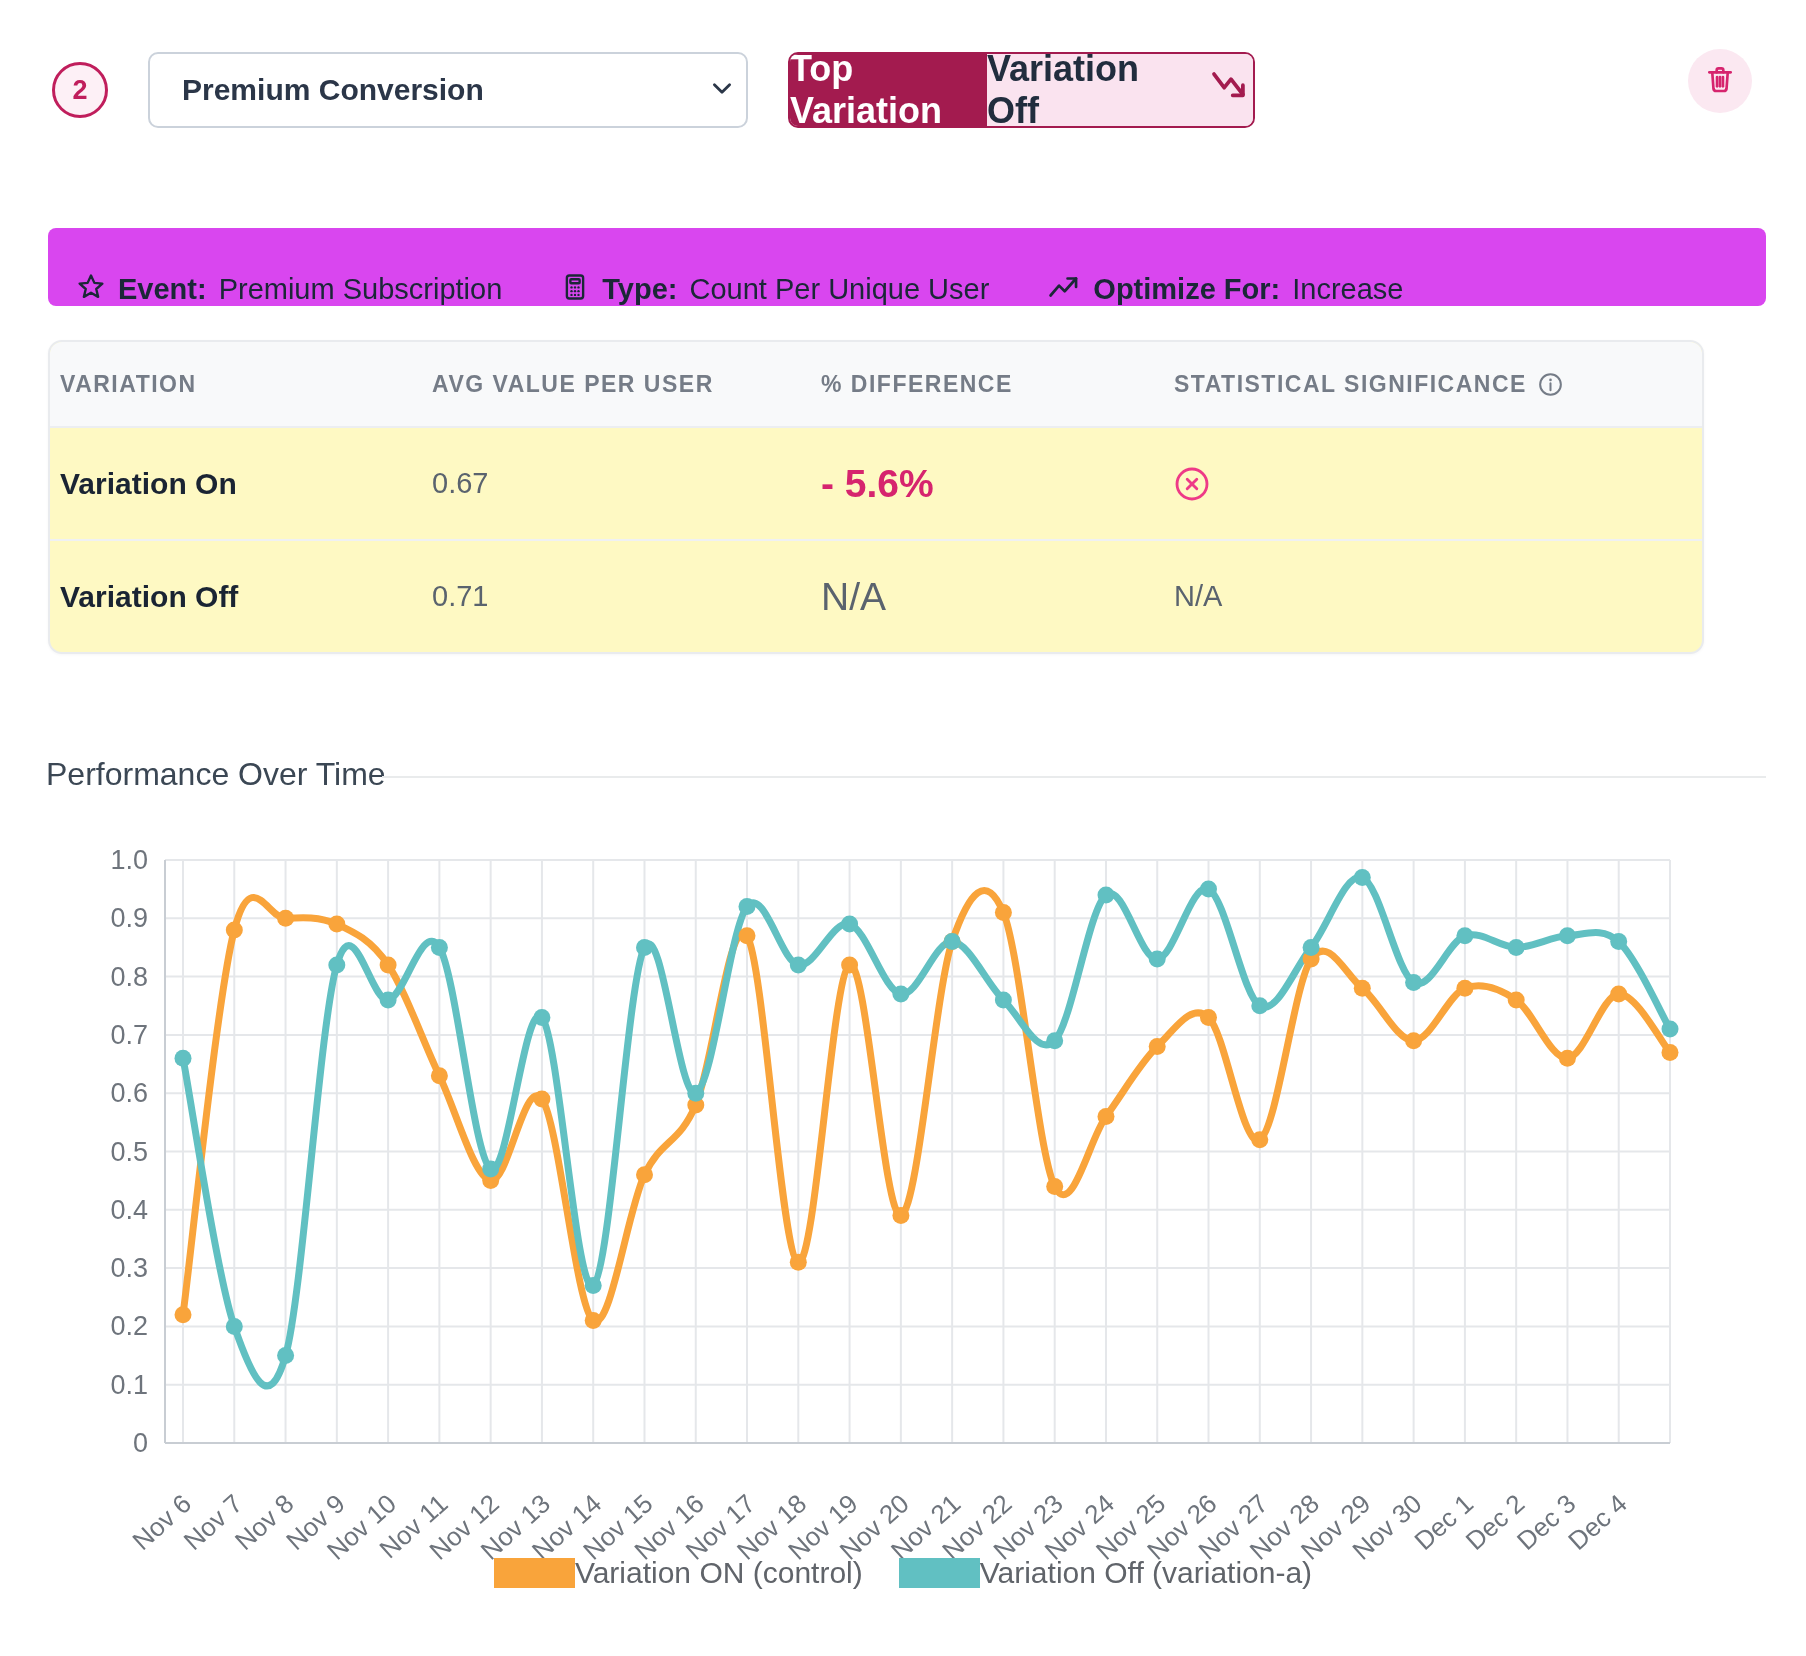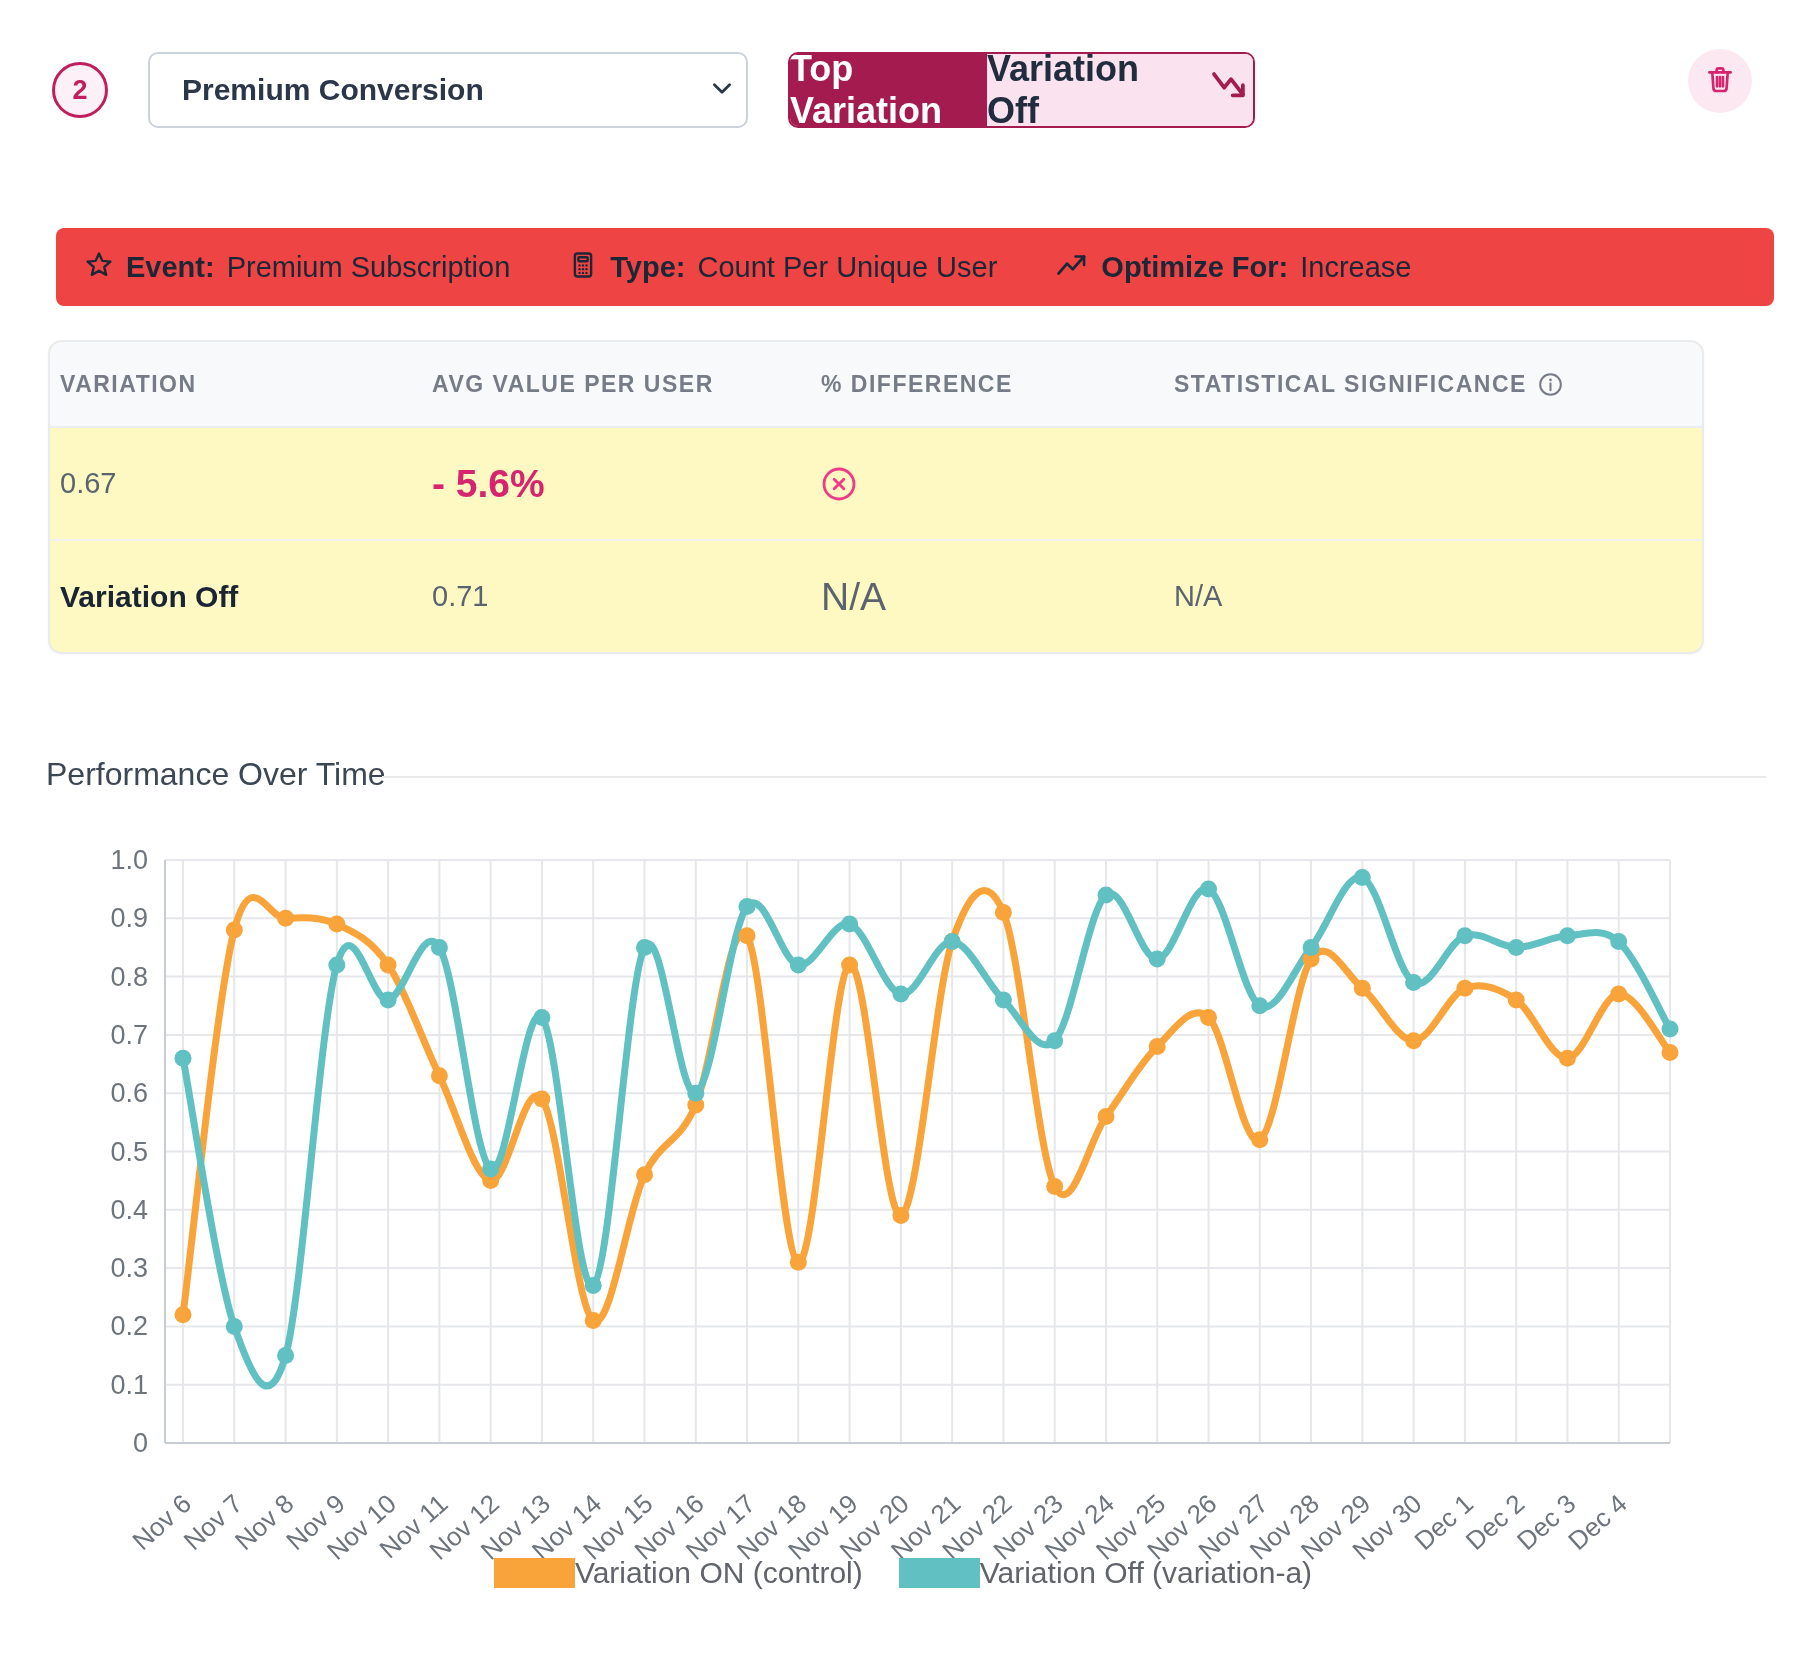--- a/index.html
+++ b/index.html
@@ -15,22 +15,22 @@
   .metric-dropdown .val{font-size:30px;font-weight:600;color:#2b3648;}
   .chev{width:26px;height:26px;}
   .toggle{position:absolute;left:788px;top:52px;height:76px;border:2.5px solid #a31b4f;border-radius:10px;
         box-sizing:border-box;display:flex;overflow:hidden;background:#fae3ef;}
   .toggle .seg{display:flex;align-items:center;justify-content:center;font-size:36px;font-weight:600;cursor:pointer;}
   .toggle .seg.on{background:#a31b4f;color:#fff;width:197px;}
   .toggle .seg.off{background:#fae3ef;color:#212d3e;width:266px;gap:20px;}
   .trash-btn{position:absolute;left:1688px;top:49px;width:64px;height:64px;border-radius:50%;
         background:#fbe8f1;display:flex;align-items:center;justify-content:center;cursor:pointer;}
   
-  .info-bar{position:absolute;left:56px;top:228px;width:1718px;height:78px;background:#ef4444;
-        border-radius:8px;display:flex;align-items:center;padding:0 28px;box-sizing:border-box;gap:14px;}
+  .info-bar{position:absolute;left:48px;top:228px;width:1718px;height:78px;background:#d946ef;
+        border-radius:8px;display:flex;align-items:flex-end;padding:0 28px;box-sizing:border-box;gap:14px;}
   .info-bar .grp{display:flex;align-items:center;gap:12px;}
   .info-bar .lbl{font-size:29px;font-weight:700;color:#1b2737;}
   .info-bar .v{font-size:29px;color:#1b2737;}
   .info-bar .sp{width:30px;}
   
   .results{position:absolute;left:48px;top:340px;width:1656px;border:2px solid #e9ebee;border-radius:14px;
         box-sizing:border-box;overflow:hidden;background:#fef9c3;box-shadow:0 1px 3px rgba(20,30,50,.04);}
   .t-head{display:grid;grid-template-columns:372px 389px 353px auto;align-items:center;height:84px;
         background:#f8f9fa;border-bottom:2px solid #eceef1;padding-left:10px;}
   .t-head .hc{font-size:23px;font-weight:600;letter-spacing:1.5px;color:#757c87;display:flex;align-items:center;gap:10px;}
@@ -148,20 +148,21 @@
         <div class="hc">STATISTICAL SIGNIFICANCE<span style="display: inline-flex;">
             <svg width="27" height="27" viewBox="0 0 24 24" fill="none" stroke="#757c87" stroke-width="1.8">
               <circle cx="12" cy="12" r="9.2"></circle>
               <circle cx="12" cy="7.9" r="1.15" fill="#757c87" stroke="none"></circle>
               <path d="M12 11v6" stroke-linecap="round"></path>
             </svg>
           </span></div>
       </div>
     <div id="t-body">
         <div class="t-row">
+          <div class="c-name">Variation On</div>
           <div class="c-val">0.67</div>
           <div class="c-diff neg">- 5.6%</div>
           <div style="display: flex; align-items: center;">
             <svg width="36" height="36" viewBox="0 0 24 24" fill="none" stroke="#ee3a87" stroke-width="1.9" stroke-linecap="round">
               <circle cx="12" cy="12" r="10"></circle>
               <path d="M8.8 8.8l6.4 6.4M15.2 8.8l-6.4 6.4"></path>
             </svg>
           </div>
         </div>
         <div class="t-row">

